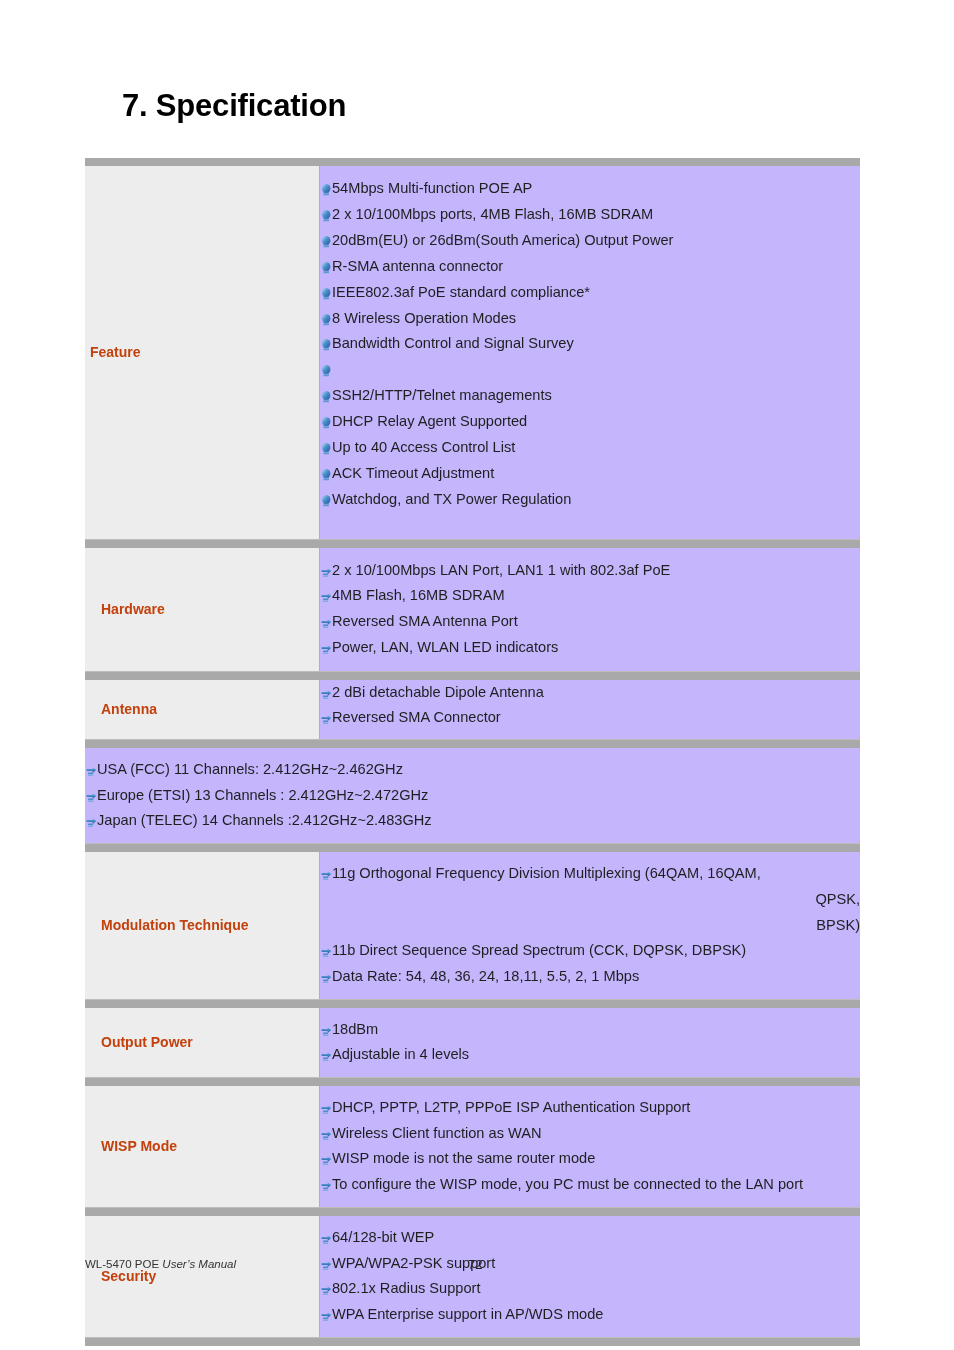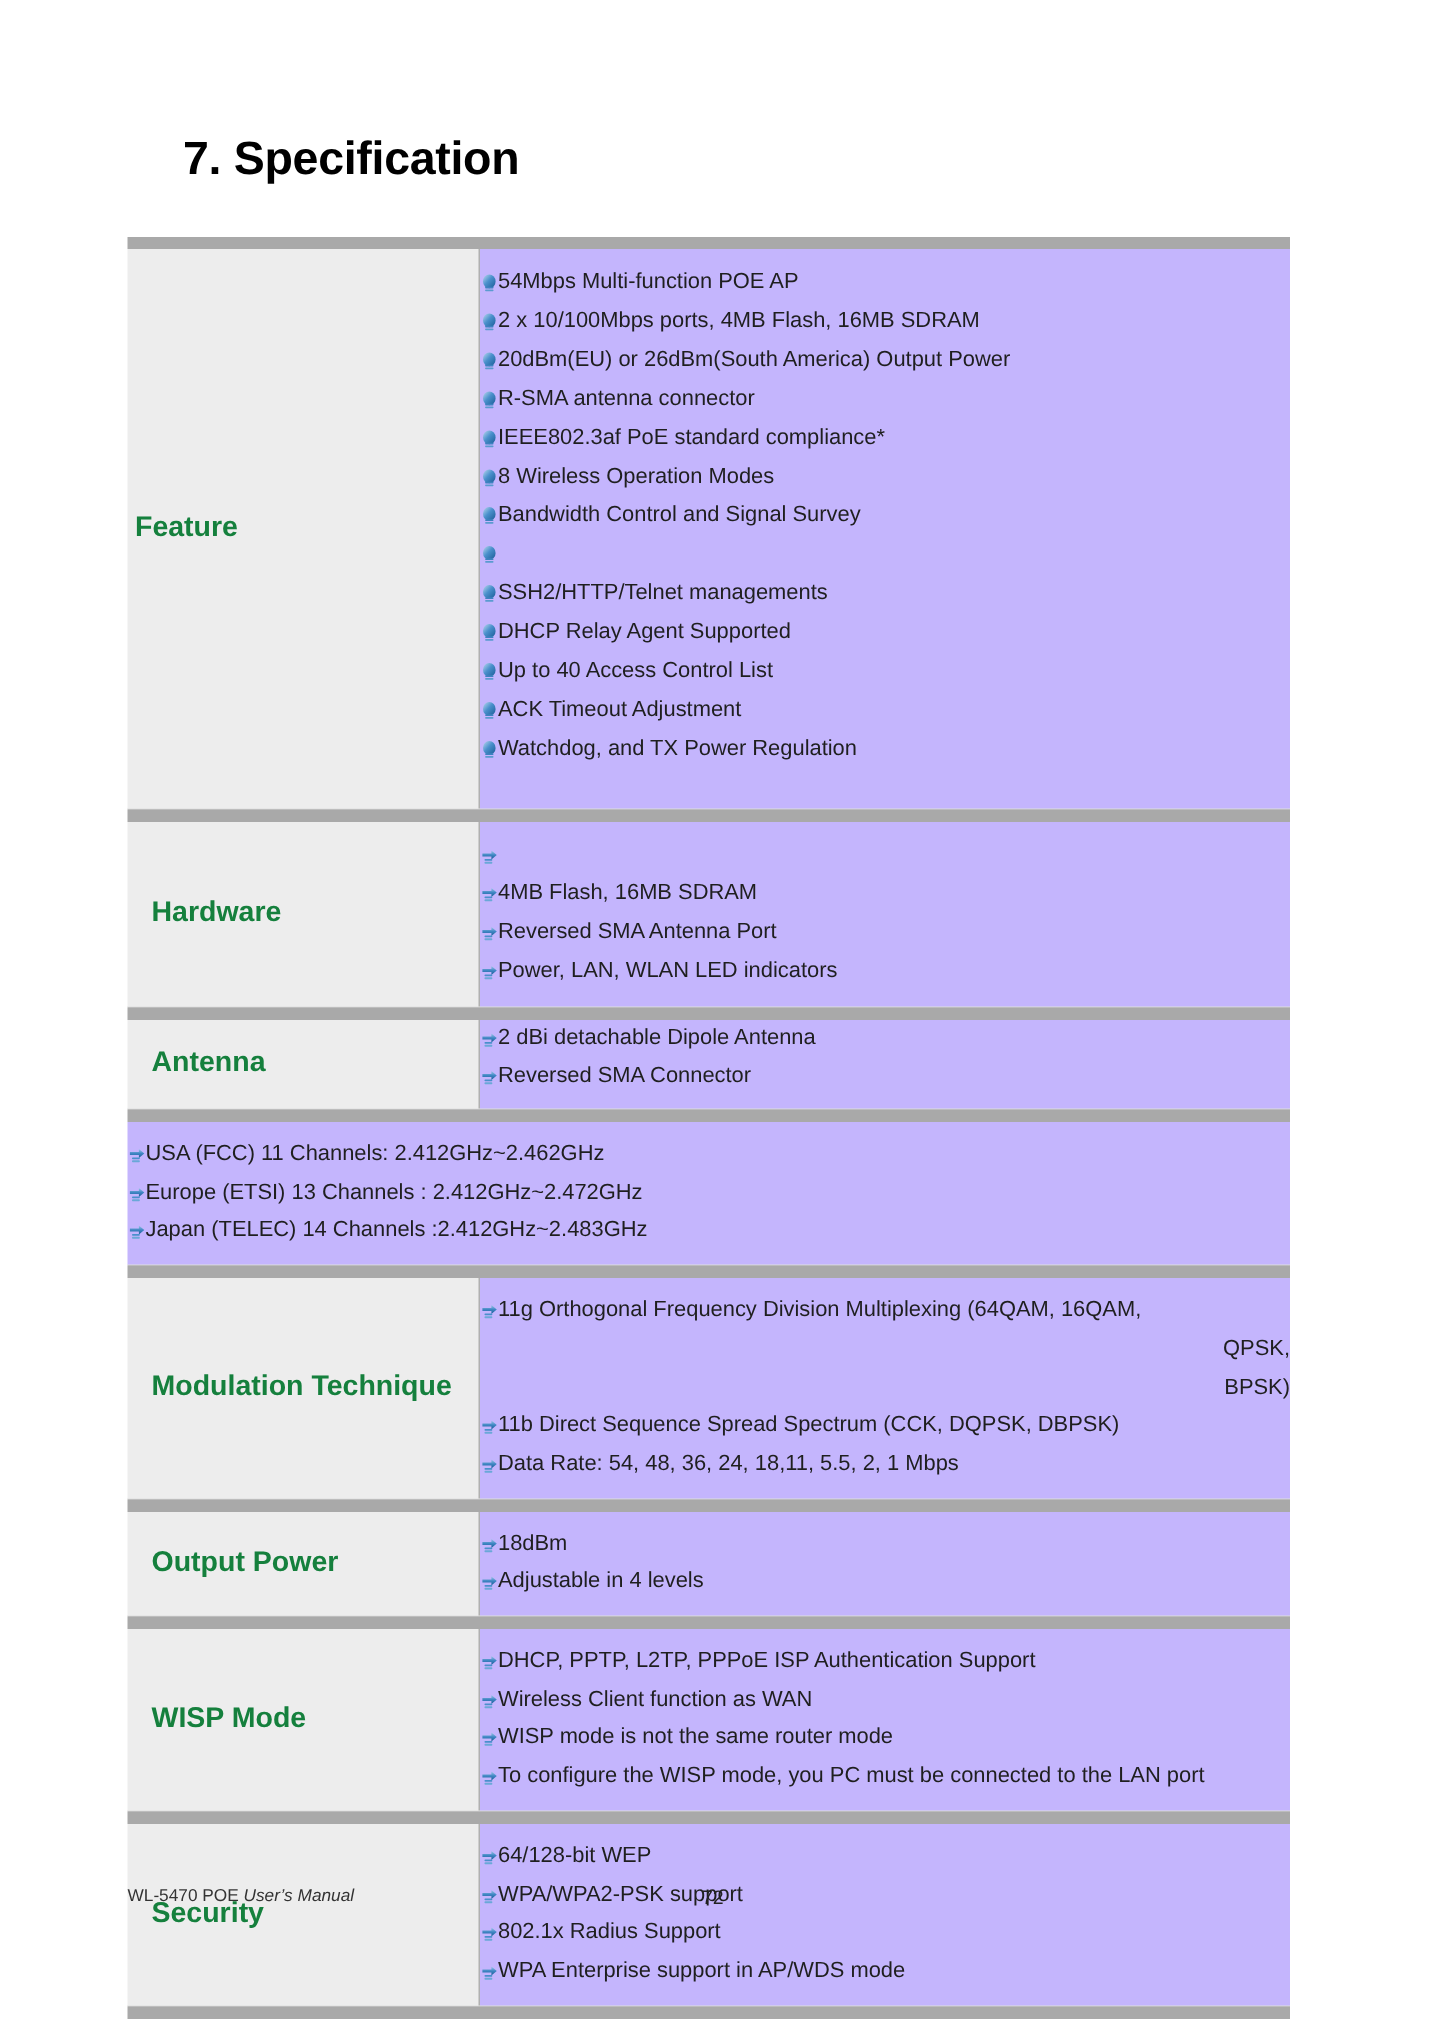--- a/index.html
+++ b/index.html
@@ -62,23 +62,23 @@
     width: 235px;
     flex: 0 0 235px;
     background: #ededed;
     border-right: 1px solid #b0b0b0;
     display: flex;
     align-items: center;
     box-sizing: border-box;
   }
 
   .row-label {
-    font-size: 19px;
+    font-size: 14px;
     font-weight: bold;
-    color: #15803d;
+    color: #c2410c;
     padding-left: 16px;
     line-height: 1.2;
   }
   .row-label.indented {
     padding-left: 16px;
   }
   .row-label.first {
     padding-left: 5px;
   }
 
@@ -335,21 +335,21 @@
                 <defs>
                   <linearGradient id="ga" x1="0" y1="0" x2="0" y2="1">
                     <stop offset="0" stop-color="#9fc8e8"></stop>
                     <stop offset="0.5" stop-color="#3f86c4"></stop>
                     <stop offset="1" stop-color="#1d5d97"></stop>
                   </linearGradient>
                 </defs>
                 <path d="M0.6 5.0 L6.6 5.0 L6.6 3.0 L10.2 6.0 L6.6 9.0 L6.6 7.0 L0.6 7.0 Z" fill="url(#ga)"></path>
                 <rect x="2.0" y="8.6" width="5.2" height="1.3" rx="0.5" fill="#4a90cc"></rect>
                 <rect x="2.0" y="10.5" width="5.2" height="1.3" rx="0.5" fill="#6aa8d8"></rect>
-              </svg></span></span>
+              </svg></span><span class="bullet-text">2 x 10/100Mbps LAN Port, LAN1 1 with 802.3af PoE</span></span>
           <span class="bullet-line"><span class="bullet-ico"><svg width="11" height="13" viewBox="0 0 11 13" xmlns="http://www.w3.org/2000/svg">
                 <defs>
                   <linearGradient id="ga" x1="0" y1="0" x2="0" y2="1">
                     <stop offset="0" stop-color="#9fc8e8"></stop>
                     <stop offset="0.5" stop-color="#3f86c4"></stop>
                     <stop offset="1" stop-color="#1d5d97"></stop>
                   </linearGradient>
                 </defs>
                 <path d="M0.6 5.0 L6.6 5.0 L6.6 3.0 L10.2 6.0 L6.6 9.0 L6.6 7.0 L0.6 7.0 Z" fill="url(#ga)"></path>
                 <rect x="2.0" y="8.6" width="5.2" height="1.3" rx="0.5" fill="#4a90cc"></rect>

